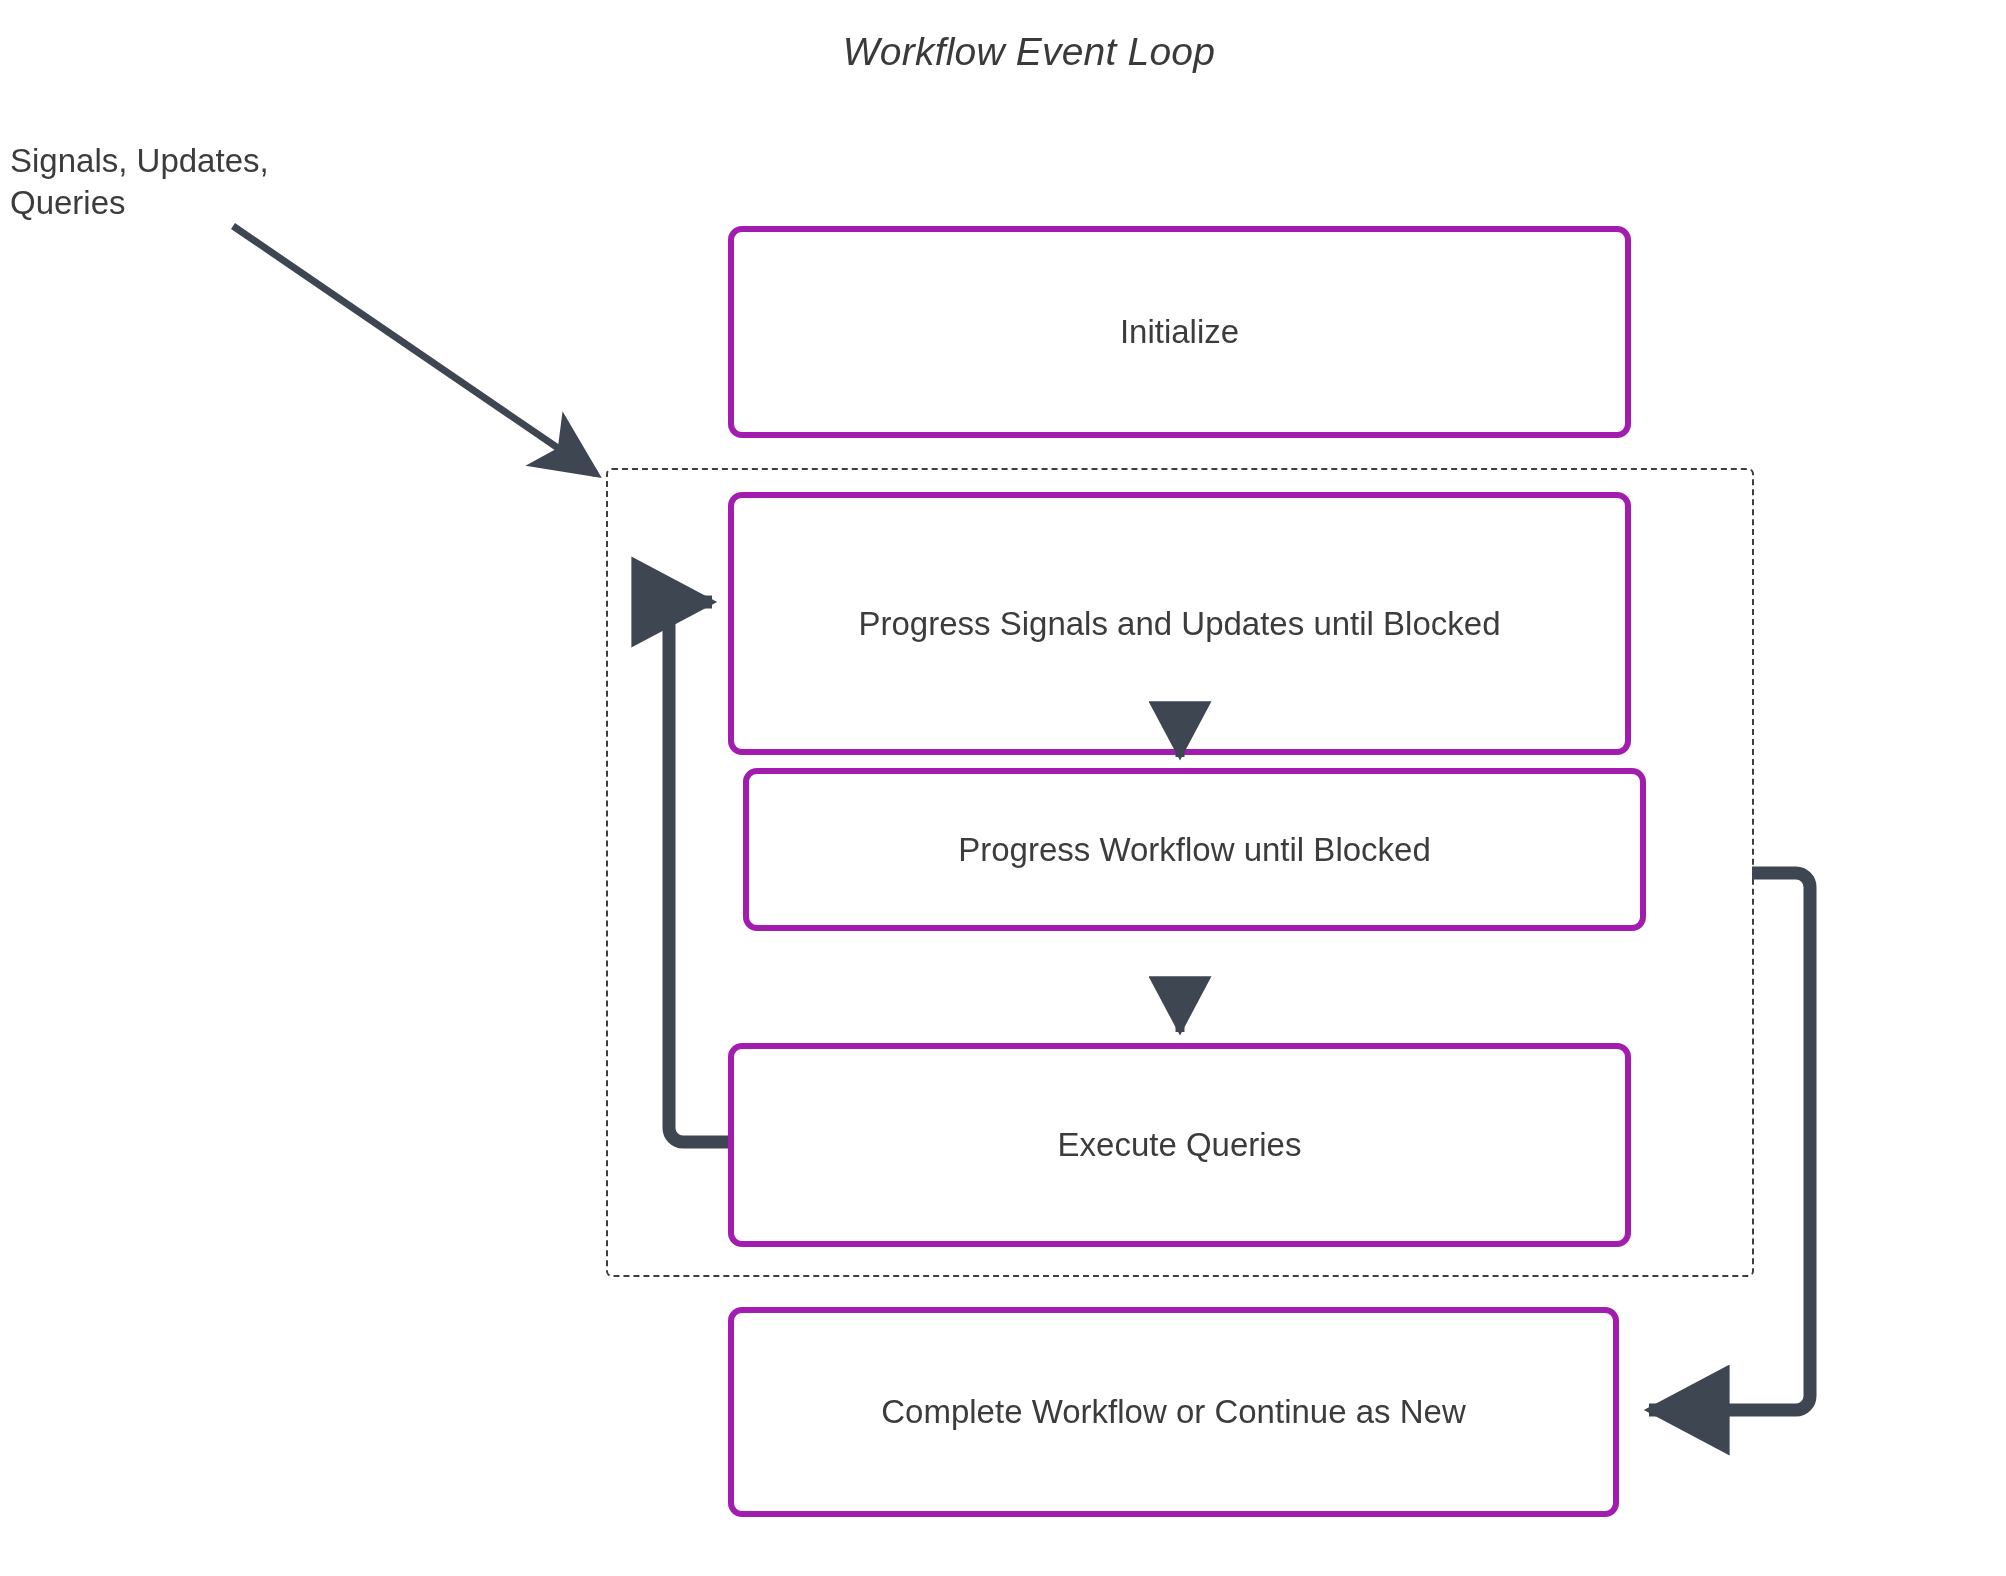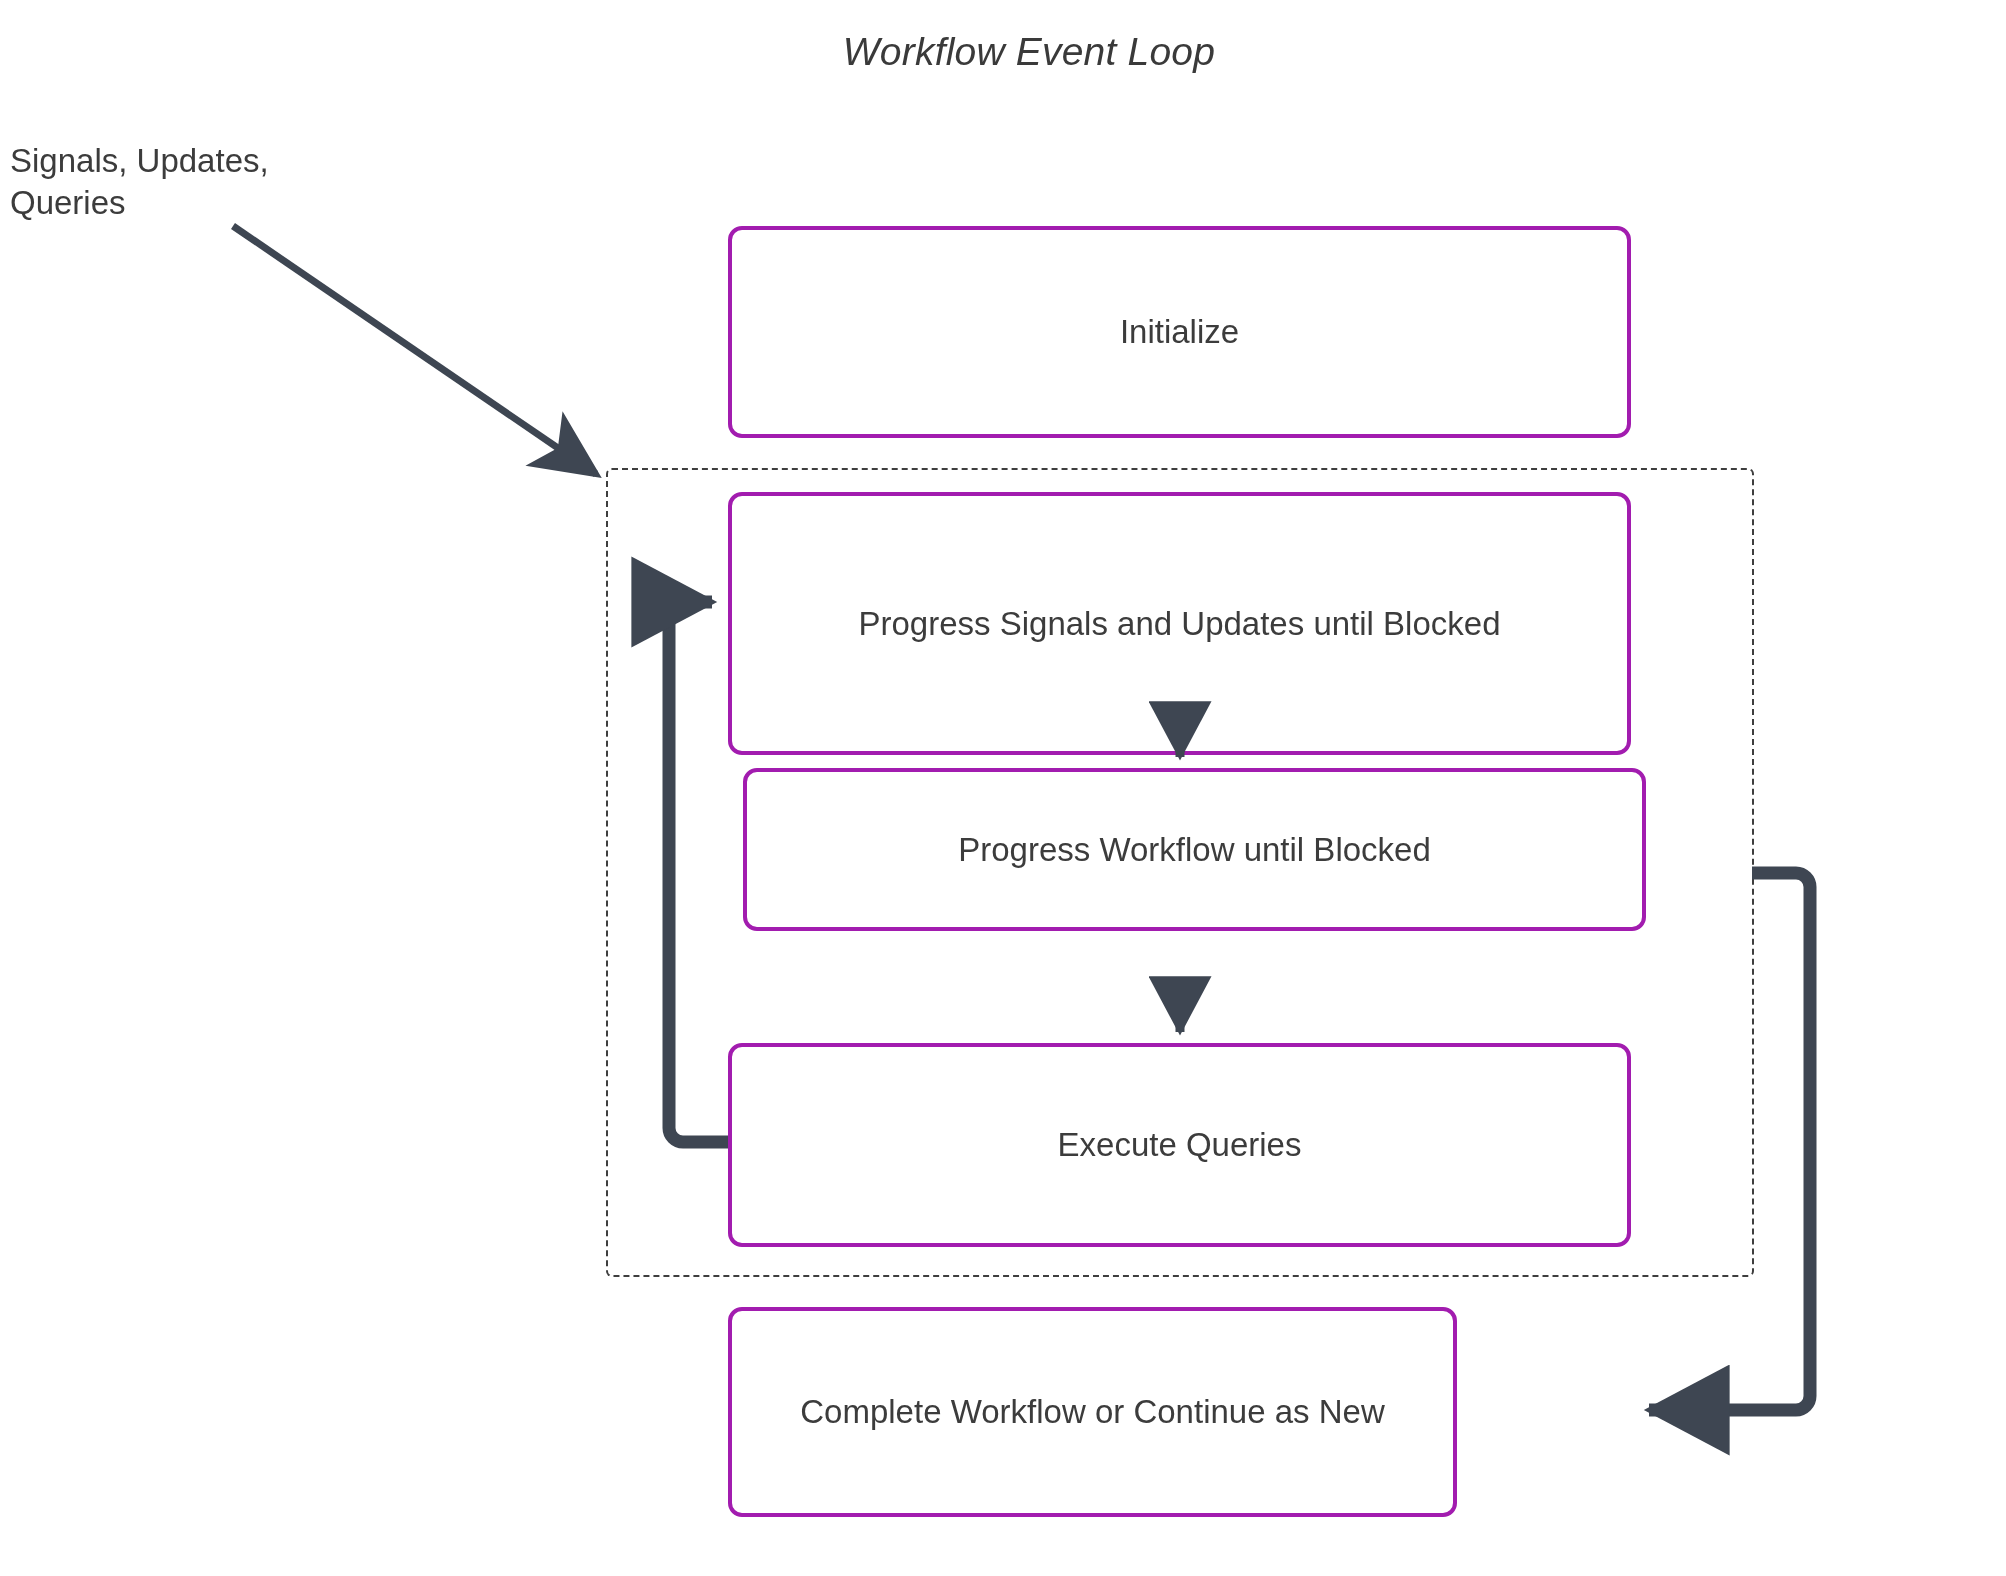--- a/index.html
+++ b/index.html
@@ -37,21 +37,21 @@
     width: 340px;
     text-align: left;
     font-size: 33px;
     line-height: 42px;
     color: #3c3c3c;
     white-space: pre-line;
   }
   .node-box {
     position: absolute;
     box-sizing: border-box;
-    border: 4px solid #a21caf;
+    border: 6px solid #a21caf;
     border-radius: 14px;
     background: #ffffff;
     display: flex;
     align-items: center;
     justify-content: center;
   }
   .node-label {
     font-size: 33px;
     color: #3c3c3c;
     text-align: center;
@@ -95,21 +95,21 @@
   </div>
 
   <div class="node-box" style="left:720px; top:768px; width:903px; height:163px;margin-left:23px;">
     <span class="node-label">Progress Workflow until Blocked</span>
   </div>
 
   <div class="node-box" style="left:728px; top:1043px; width:903px; height:204px;">
     <span class="node-label">Execute Queries</span>
   </div>
 
-  <div class="node-box" style="left:728px; top:1307px; width:729px; height:210px;">
+  <div class="node-box" style="left:728px; top:1307px; width:891px; height:210px;">
     <span class="node-label">Complete Workflow or Continue as New</span>
   </div>
 
   <svg class="overlay" viewBox="0 0 2006 1576">
     <defs>
       <marker id="arrow-thin" markerWidth="11" markerHeight="11" refX="9" refY="5.5" orient="auto" markerUnits="strokeWidth">
         <path d="M0,0.8 L10,5.5 L0,10.2 L2.4,5.5 Z" fill="#3e4652"></path>
       </marker>
       <marker id="arrow-fat" markerWidth="7" markerHeight="7" refX="6.2" refY="3.5" orient="auto" markerUnits="strokeWidth">
         <path d="M0,0 L6.6,3.5 L0,7 Z" fill="#3e4652"></path>

